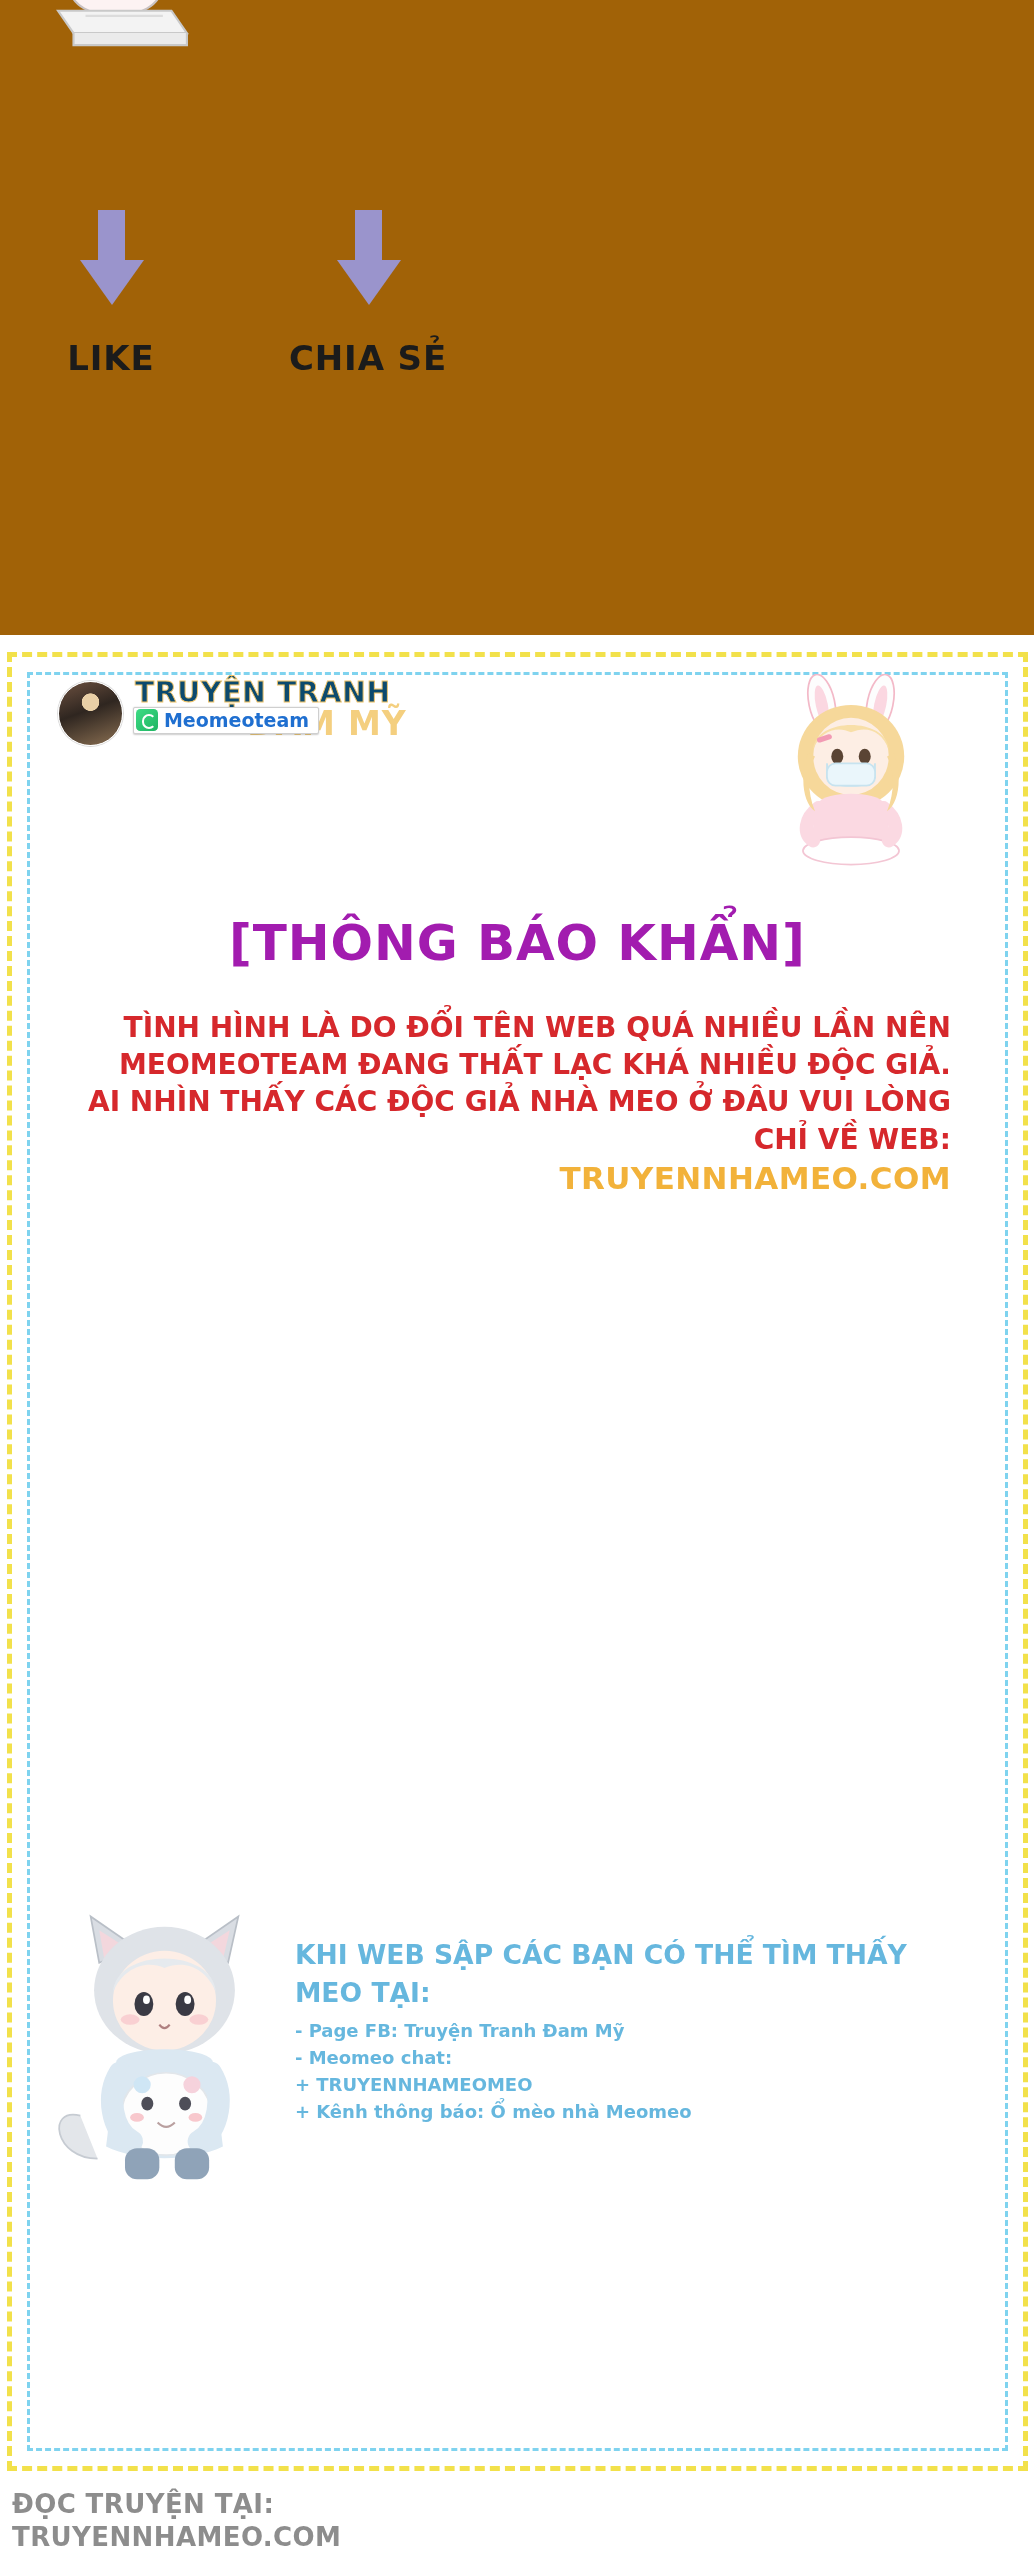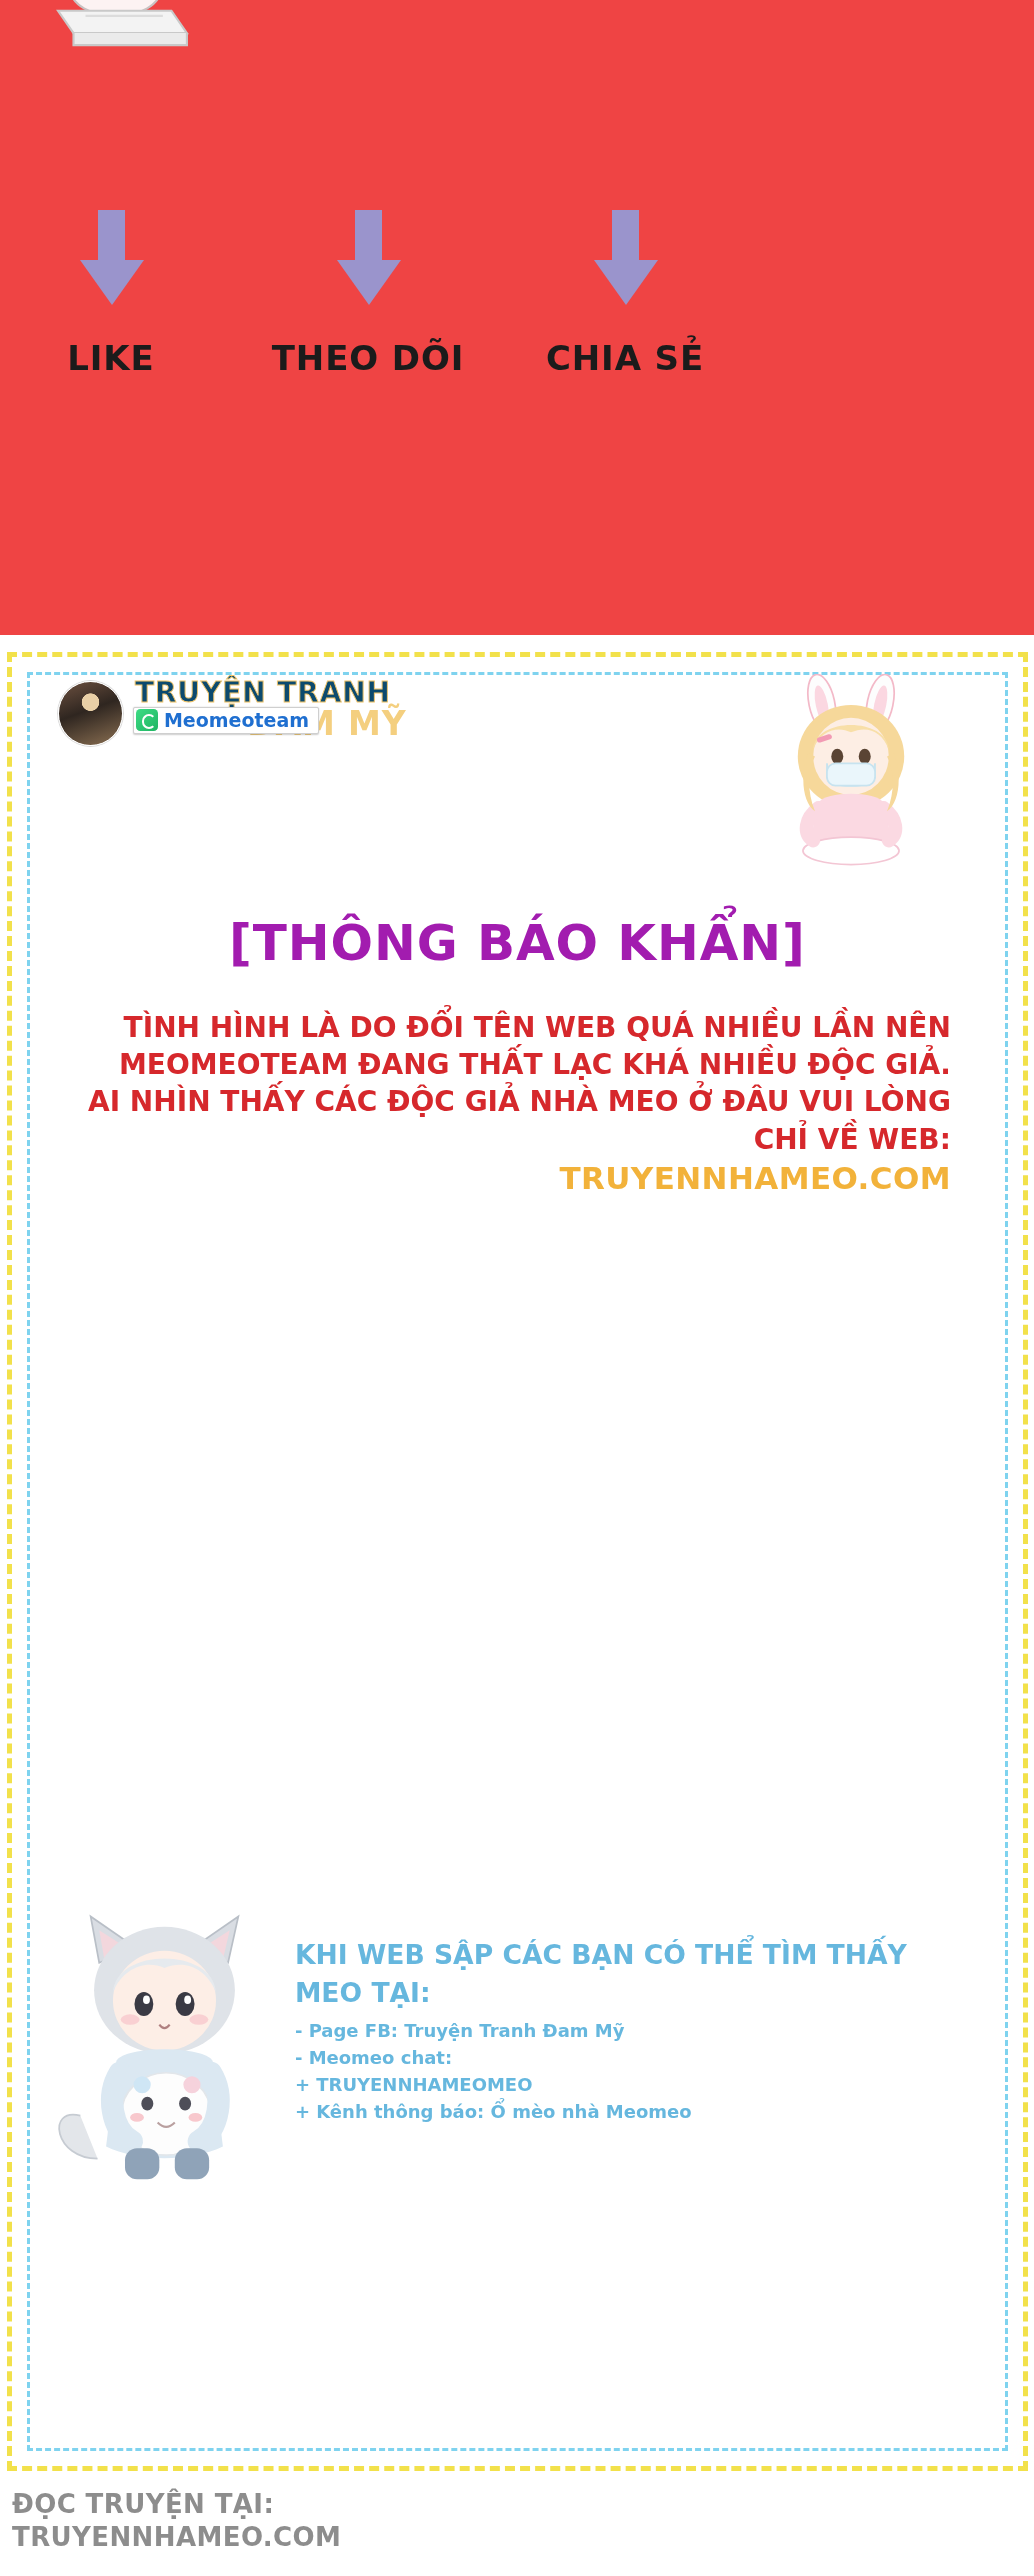--- a/index.html
+++ b/index.html
@@ -10,21 +10,21 @@
     background: #ffffff;
     font-family: "DejaVu Sans", sans-serif;
     position: relative;
     overflow: hidden;
   }
 
   
   .top-section {
     position: relative;
     height: 635px;
-    background: #ef4444;
+    background: #a16207;
   }
 
   
   .paw-sketch {
     position: absolute;
     left: 34px;
     top: -34px;
     width: 189px;
     height: 129px;
   }
@@ -309,27 +309,20 @@
         <div class="stem"></div>
           <div class="head"></div>
       </div>
       <div class="arrow-label">Like</div>
     </div>
     <div class="arrow-col">
       <div class="arrow-shape">
         <div class="stem"></div>
           <div class="head"></div>
       </div>
-      <div class="arrow-label">Theo dõi</div>
-    </div>
-    <div class="arrow-col">
-      <div class="arrow-shape">
-        <div class="stem"></div>
-          <div class="head"></div>
-      </div>
       <div class="arrow-label">Chia sẻ</div>
     </div>
   </div>
 </div>
 
 <div class="notice-card">
   <div class="inner-dash"></div>
 
   <div class="card-header">
     <div class="avatar-photo"></div>

